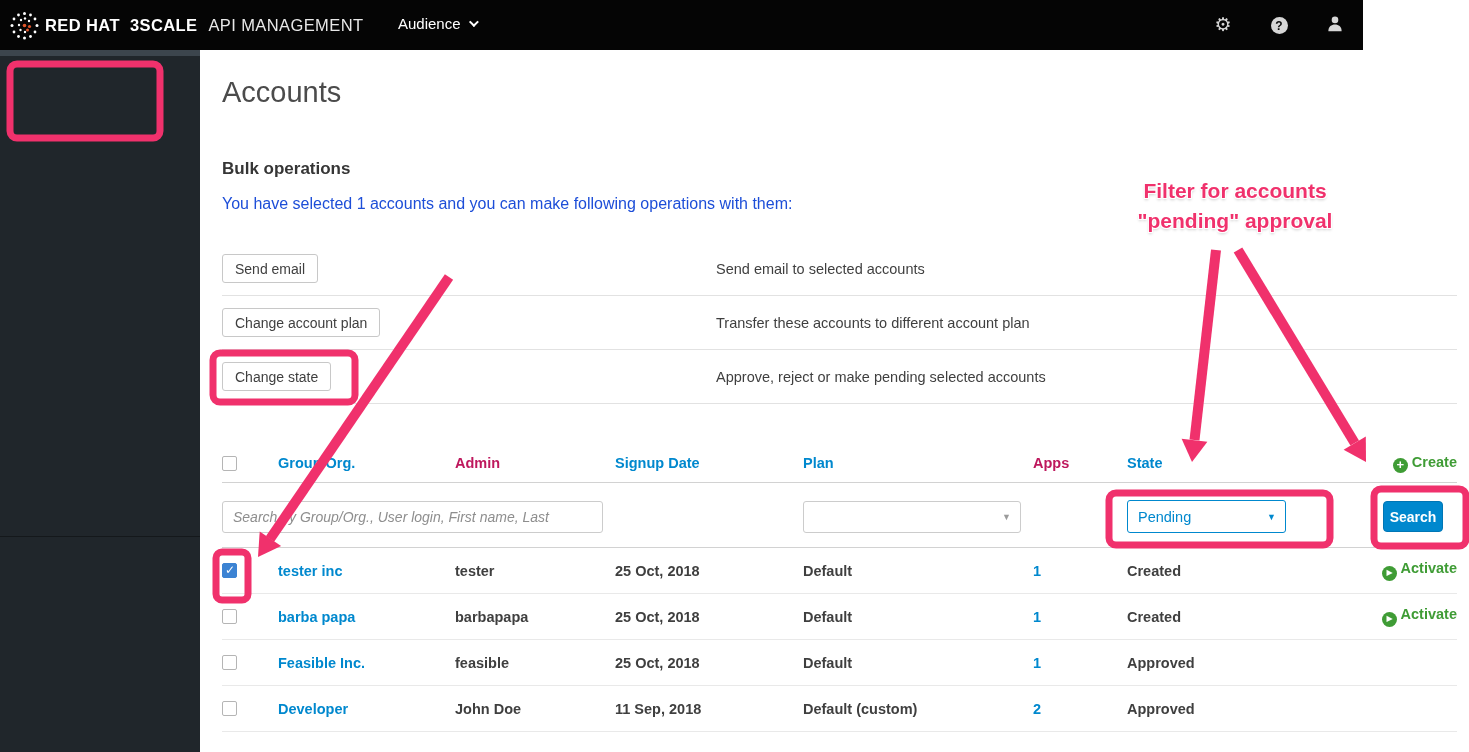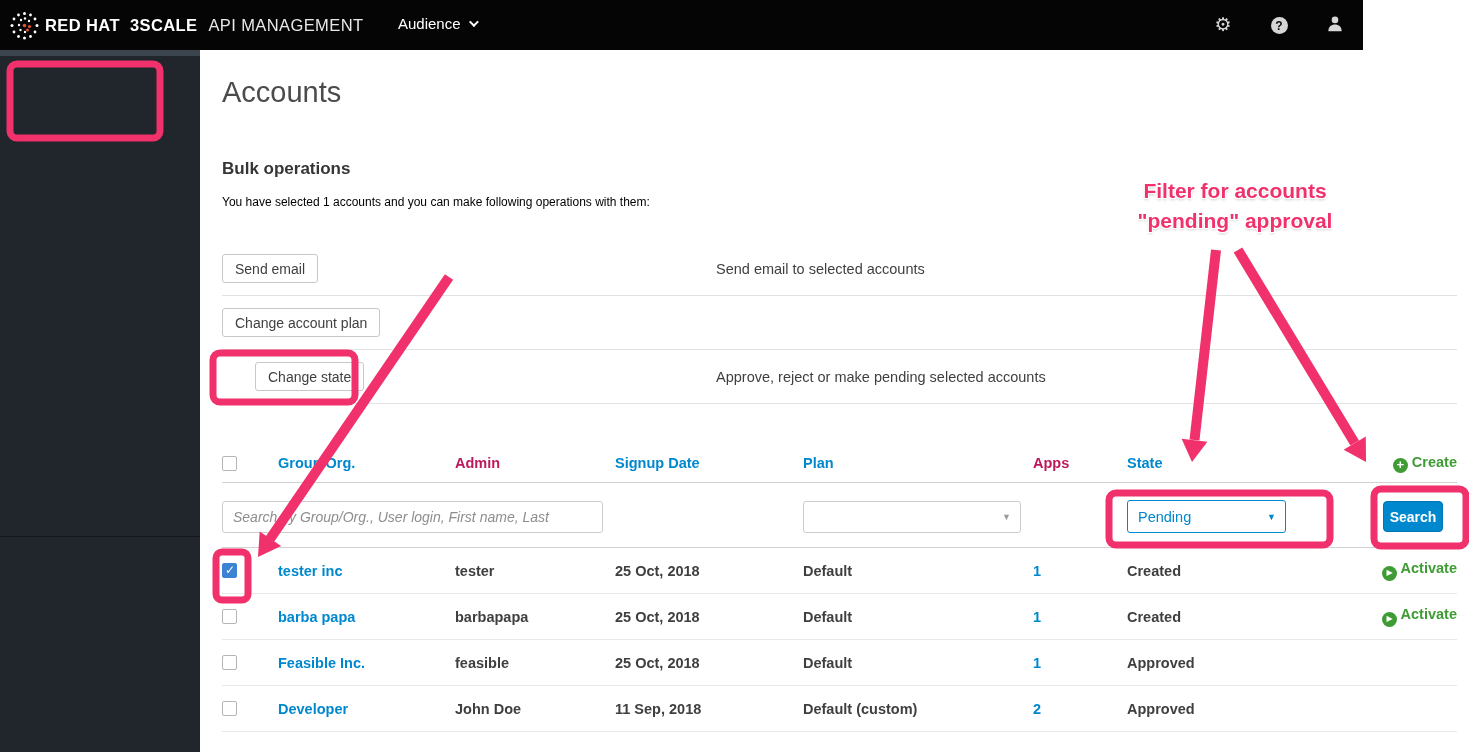--- a/index.html
+++ b/index.html
@@ -33,25 +33,25 @@
   .sb-chev { position:absolute; right:18px; }
   .sb-heading { position:absolute; left:44px; color:#8a9197; font-size:10.5px; letter-spacing:.8px; text-transform:uppercase; }
   .sb-active { background:#353d44; }
   .sb-module { border-top:1px solid #14181b; height:58px; }
   .sb-module .sb-label { font-size:15px; color:#d3d8db; }
   .sb-bottom-line { position:absolute; left:0; top:486px; width:200px; border-top:1px solid #14181b; }
 
   
   .page-title { position:absolute; left:222px; top:76px; font-size:29px; font-weight:400; color:#4b4b4b; }
   .bulk-heading { position:absolute; left:222px; top:159px; font-size:17px; font-weight:700; color:#363636; }
-  .bulk-intro { position:absolute; left:222px; top:195px; font-size:12px; color:#000000; }
+  .bulk-intro { position:absolute; left:222px; top:195px; font-size:16px; color:#1d4ed8; }
   .btn { position:absolute; height:29px; padding:0 12px; border:1px solid #c8c8c8; border-radius:3px; background:#fff; font-size:14px; color:#3f3f3f; display:flex; align-items:center; cursor:pointer; font-family:inherit; }
   .btn-send { left:222px; top:254px; }
   .btn-plan { left:222px; top:308px; }
-  .btn-state { left:222px; top:362px;margin-left:33px; }
+  .btn-state { left:222px; top:362px; }
   .hr { position:absolute; left:222px; width:1235px; border-top:1px solid #e2e2e2; }
   .op-desc { position:absolute; left:716px; font-size:14.5px; color:#3f3f3f; }
 
   
   .tgrid { display:grid; grid-template-columns:56px 177px 160px 188px 230px 94px 130px auto; align-items:center; }
   .thead { position:absolute; left:222px; top:444px; width:1235px; height:39px; border-bottom:1px solid #d2d2d2; }
   .th { font-size:14.5px; font-weight:700; color:#be185d; }
   .th.link { color:#0088ce; cursor:pointer; }
   .th-action { text-align:right; }
   .create-link { color:#3f9c35; font-weight:700; font-size:14.5px; cursor:pointer; white-space:nowrap; }
@@ -222,20 +222,21 @@
 
   <h1 class="page-title">Accounts</h1>
   <h2 class="bulk-heading">Bulk operations</h2>
   <p class="bulk-intro">You have selected 1 accounts and you can make following operations with them:</p>
 
   <button class="btn btn-send">Send email</button>
   <div class="op-desc" style="top:261px;">Send email to selected accounts</div>
   <div class="hr" style="top:295px;"></div>
 
   <button class="btn btn-plan">Change account plan</button>
+  <div class="op-desc" style="top:315px;">Transfer these accounts to different account plan</div>
   <div class="hr" style="top:349px;"></div>
 
   <button class="btn btn-state">Change state</button>
   <div class="op-desc" style="top:369px;">Approve, reject or make pending selected accounts</div>
   <div class="hr" style="top:403px;"></div>
 
   <div class="thead tgrid">
     <span class="cb"></span>
     <span class="th link">Group/Org.</span>
     <span class="th">Admin</span>

